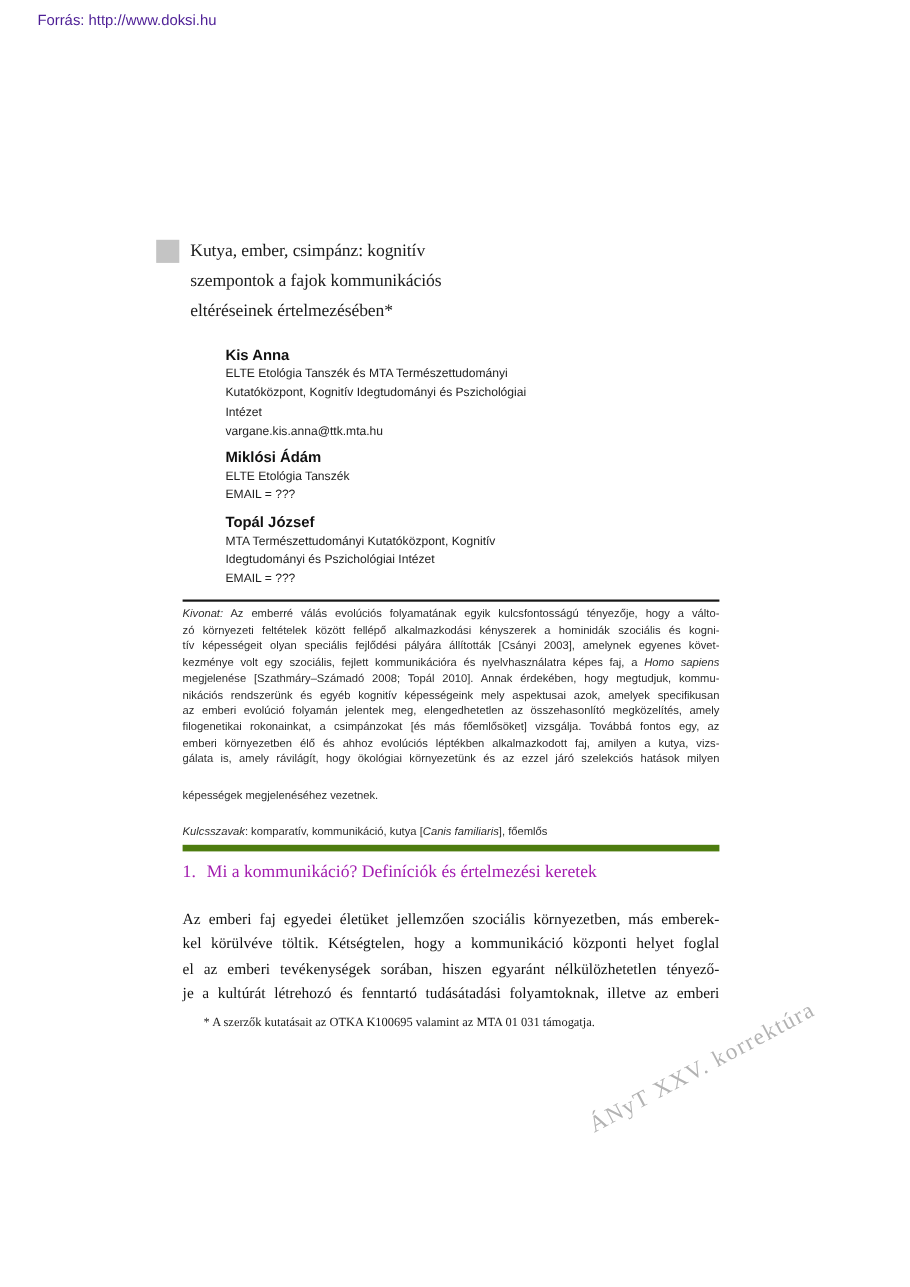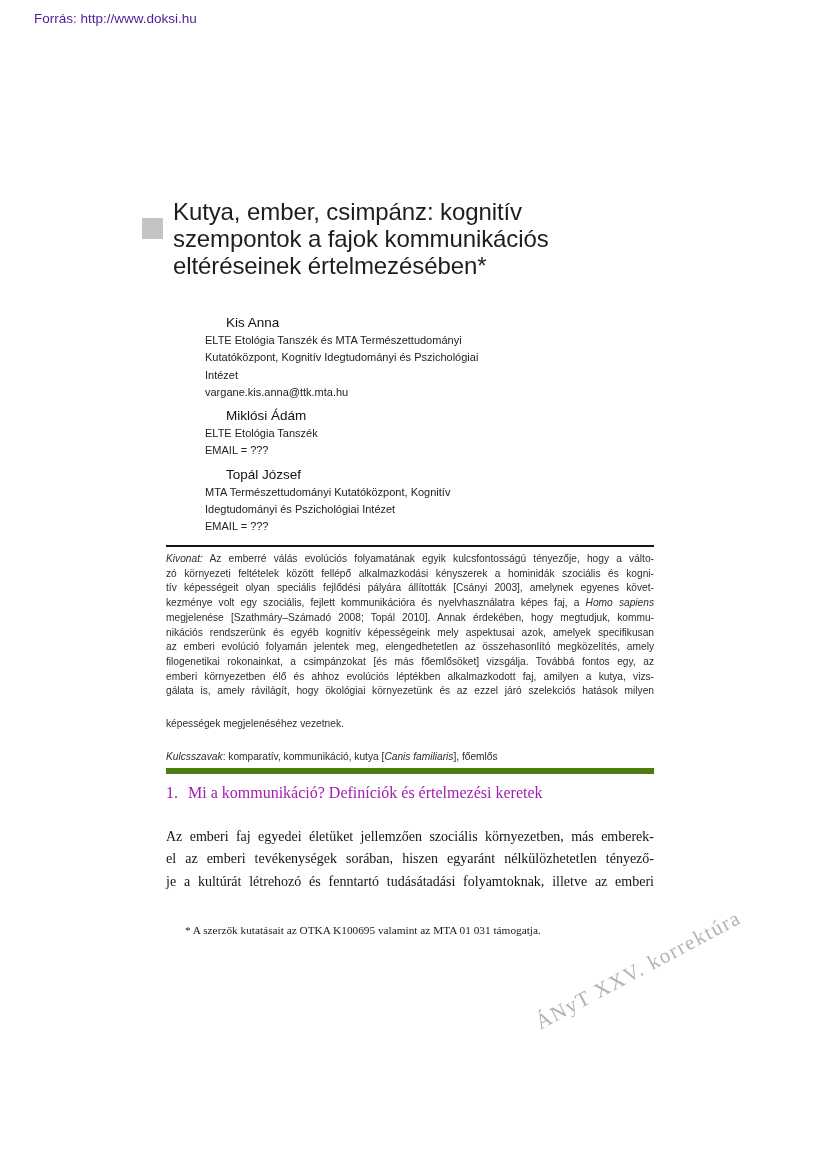--- a/index.html
+++ b/index.html
@@ -13,28 +13,28 @@
     position: absolute; left: 34px; top: 11px;
     font-size: 13.5px; color: #4c1d95;
   }
 
   #title-bullet {
     position: absolute; left: 142px; top: 218px;
     width: 21px; height: 21px; background: #c4c4c4;
   }
 
   #article-title {
-    position: absolute; left: 173px; top: 198px; width: 380px;
-    font-size: 24px; line-height: 27px; color: #1d1d1d; letter-spacing: -0.1px;
+    position: absolute; left: 173px; top: 215px; width: 380px;
+    font-size: 16px; line-height: 27px; color: #1d1d1d; letter-spacing: -0.1px; font-family: Liberation Serif, serif;
   }
 
   #authors { position: absolute; left: 205px; top: 314px; width: 345px; }
   .author { margin-bottom: 6px; }
   .author-name {
-    font-size: 13.5px; font-weight: normal; line-height: 18px; color: #111; margin-left: 21px;
+    font-size: 13.5px; font-weight: bold; line-height: 18px; color: #111;
   }
   .author-affil div, .author-email {
     font-size: 11px; line-height: 17.3px; color: #222;
   }
 
   #abstract-box {
     position: absolute; left: 166px; top: 545px; width: 488px;
     border-top: 2px solid #161616; border-bottom: 6px solid #4d7c0f;
     padding: 5px 0 4px 0;
   }
@@ -130,19 +130,20 @@
       <div><span class="it">Kulcsszavak</span><span>: komparatív, kommunikáció, kutya [</span><span class="it">Canis familiaris</span><span>], főemlős</span></div>
     </div>
 </div>
 
 <div id="section-heading">
   <span id="section-number">1.</span><span>Mi a kommunikáció? Definíciók és értelmezési keretek</span>
 </div>
 
 <div id="body-paragraph">
     <div><span>Az emberi faj egyedei életüket jellemzően szociális környezetben, más emberek-</span></div>
+    <div><span>kel körülvéve töltik. Kétségtelen, hogy a kommunikáció központi helyet foglal</span></div>
     <div><span>el az emberi tevékenységek sorában, hiszen egyaránt nélkülözhetetlen tényező-</span></div>
     <div><span>je a kultúrát létrehozó és fenntartó tudásátadási folyamtoknak, illetve az emberi</span></div>
   </div>
 
 <div id="footnote">* A szerzők kutatásait az OTKA K100695 valamint az MTA 01 031 támogatja.</div>
 
 <div id="watermark">ÁNyT XXV. korrektúra</div>
 
 </body></html>

